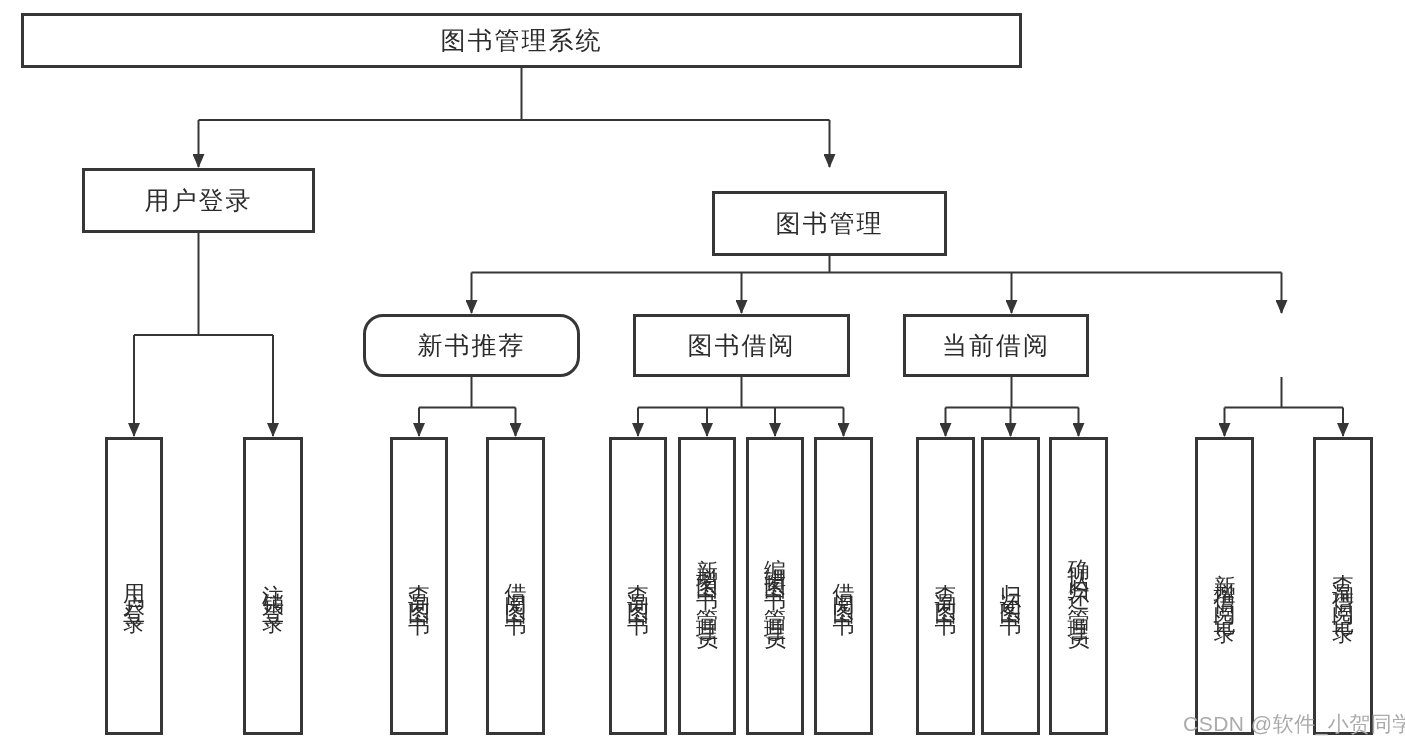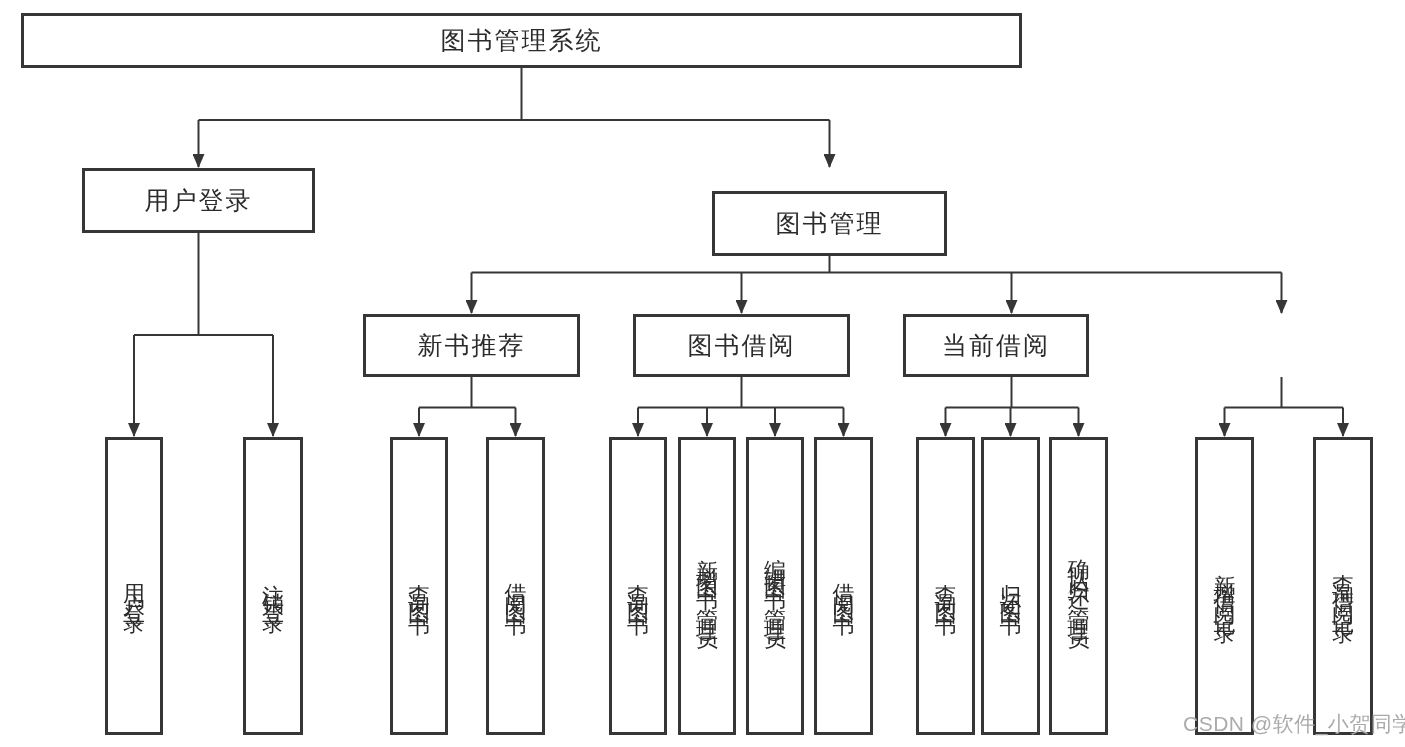--- a/index.html
+++ b/index.html
@@ -108,21 +108,21 @@
       <path d="M1224.5 407.5 V436" marker-end="url(#ah)"></path>
       <path d="M1343 407.5 V436" marker-end="url(#ah)"></path>
     </g>
   </svg>
 
   <div class="box" style="left:21px; top:13px; width:1001px; height:55px;">图书管理系统</div>
 
   <div class="box" style="left:82px; top:168px; width:233px; height:65px;">用户登录</div>
   <div class="box" style="left:712px; top:168px; width:235px; height:65px;margin-top:23px;">图书管理</div>
 
-  <div class="box" style="left:363px; top:314px; width:217px; height:63px;">新书推荐</div>
+  <div class="box" style="left:363px; top:314px; width:217px; height:63px;border-radius:20px;">新书推荐</div>
   <div class="box" style="left:633px; top:314px; width:217px; height:63px;">图书借阅</div>
   <div class="box" style="left:903px; top:314px; width:186px; height:63px;">当前借阅</div>
 
   <div class="box vbox" style="left:105px; top:437px; width:58px; height:298px;">用户登录</div>
   <div class="box vbox" style="left:243px; top:437px; width:60px; height:298px;">注销登录</div>
 
   <div class="box vbox" style="left:390px; top:437px; width:58px; height:298px;">查询图书</div>
   <div class="box vbox" style="left:486px; top:437px; width:59px; height:298px;">借阅图书</div>
 
   <div class="box vbox" style="left:609px; top:437px; width:58px; height:298px;">查询图书</div>

